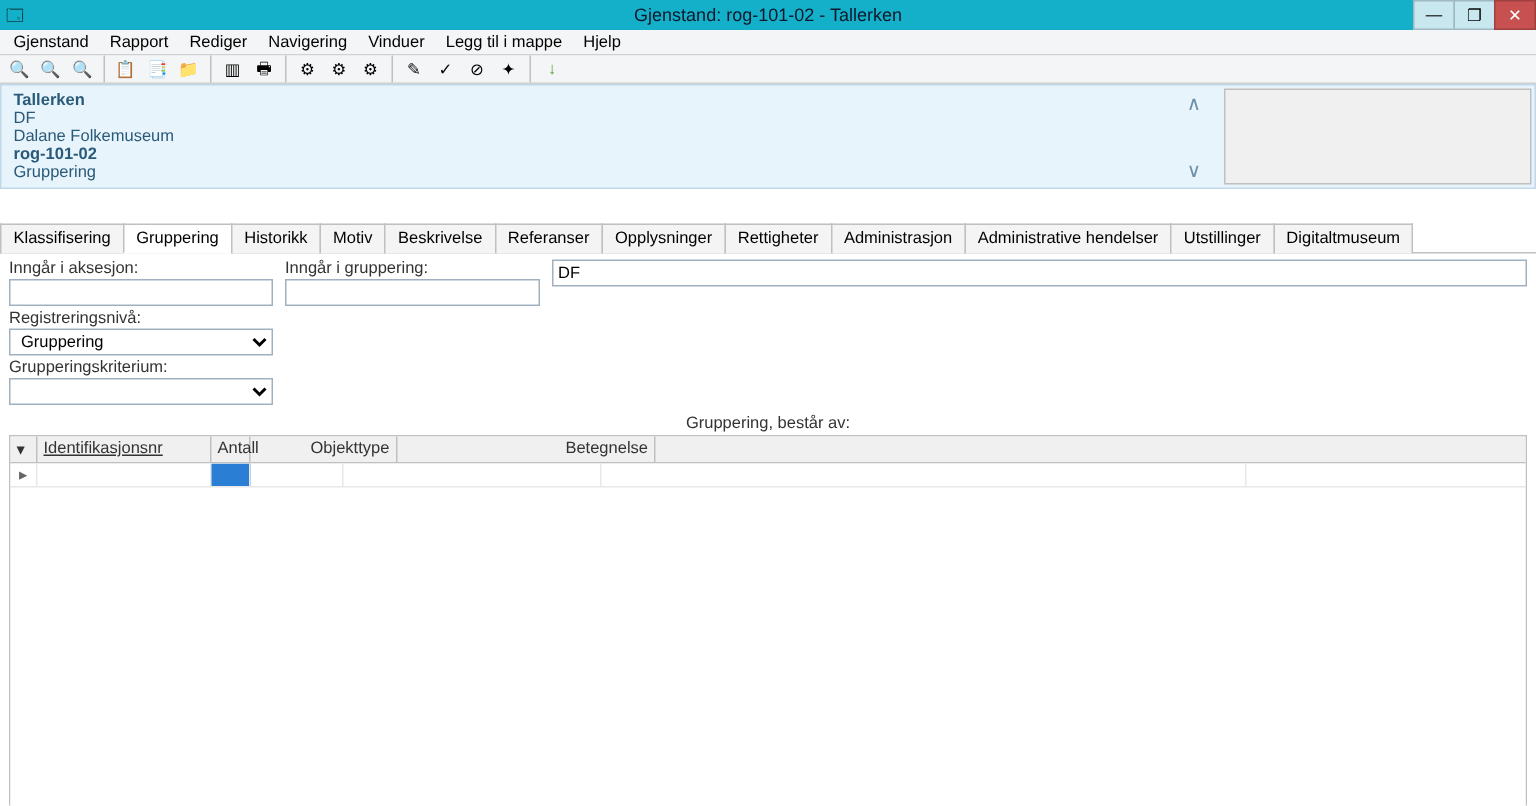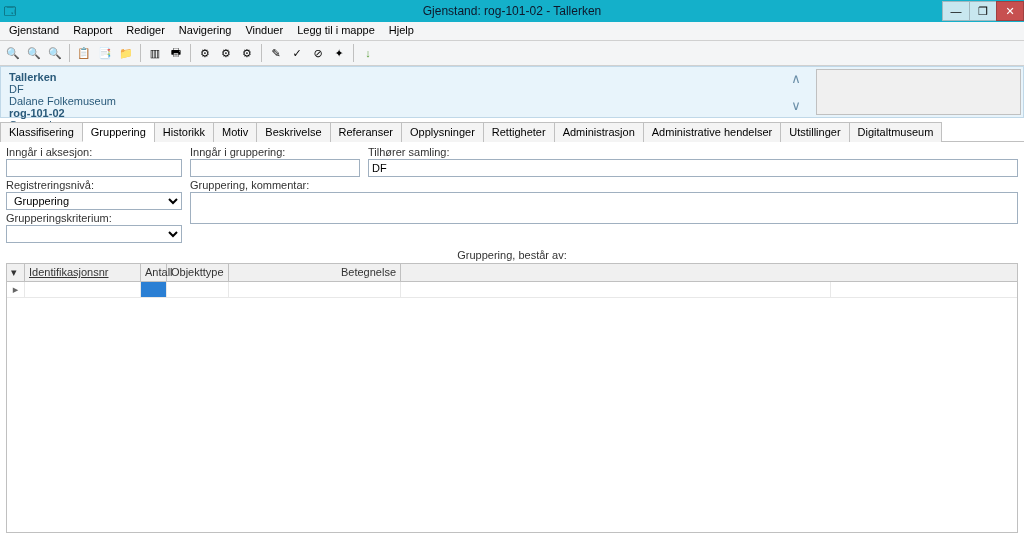--- a/index.html
+++ b/index.html
@@ -4,32 +4,32 @@
 <style>
 * { box-sizing: border-box; margin: 0; padding: 0; font-family: "Segoe UI", Tahoma, sans-serif; font-size: 11px; }
 body { background: #ffffff; width: 1024px; height: 537px; overflow: hidden; display: flex; flex-direction: column; }
 .titlebar { height: 22px; background: #14b0ca; display: flex; align-items: center; position: relative; }
 .titlebar .icon { width: 16px; height: 16px; margin: 0 4px; }
 .titlebar .title { position: absolute; left: 50%; transform: translateX(-50%); color: #0f172a; font-size: 12px; }
 .win-controls { margin-left: auto; display: flex; }
 .win-btn { width: 28px; height: 20px; display: flex; align-items: center; justify-content: center; border: 1px solid rgba(0,0,0,0.2); margin-left: -1px; }
 .win-btn.min, .win-btn.max { background: #c8e7ef; }
 .win-btn.close { background: #c75050; color: #fff; }
-.menubar { height: 19px; background: #f4f5f6; display: flex; align-items: flex-start; padding: 0 2px; border-bottom: 1px solid #d0d0d0; }
+.menubar { height: 19px; background: #f4f5f6; display: flex; align-items: center; padding: 0 2px; border-bottom: 1px solid #d0d0d0; }
 .menubar span { padding: 2px 7px; cursor: default; }
 .toolbar { height: 25px; background: #f4f5f6; border-bottom: 1px solid #d0d0d0; display: flex; align-items: center; padding: 0 4px; gap: 3px; }
 .tbtn { width: 18px; height: 18px; display: flex; align-items: center; justify-content: center; }
 .tsep { width: 1px; height: 18px; background: #c0c0c0; margin: 0 2px; }
-.infobar { height: 52px; background: #e8f4fb; border: 1px solid #c0d8e8; margin: 0; display: flex; position: relative; }
+.infobar { height: 70px; background: #e8f4fb; border: 1px solid #c0d8e8; margin: 0; display: flex; position: relative; }
 .infobar .left { padding: 4px 8px; flex: 1; line-height: 12px; color: #2a5a7a; }
 .infobar .left .bold { font-weight: bold; }
 .infobar .scroll { width: 16px; display: flex; flex-direction: column; justify-content: space-between; align-items: center; padding: 4px 0; }
 .infobar .scroll span { color: #6b8fa8; font-size: 13px; }
 .infobar .right { width: 205px; background: #f0f0f0; border: 1px solid #c0c0c0; margin: 2px 2px 2px 12px; }
-.tabs { display: flex; border-bottom: 1px solid #c0c0c0; margin-top: 3px; background: #fff; }
+.tabs { display: flex; border-bottom: 1px solid #c0c0c0; margin-top: 22px; background: #fff; }
 .tab { padding: 3px 8px; border: 1px solid #c0c0c0; border-bottom: none; background: #f4f4f4; margin-right: -1px; position: relative; top: 1px; cursor: default; }
 .tab.active { background: #fff; border-bottom: 1px solid #fff; }
 .form { padding: 4px 6px; display: grid; grid-template-columns: 176px 170px 1fr; gap: 2px 8px; align-items: start; }
 .field label { display: block; color: #333; margin-bottom: 1px; }
 .field input, .field select, .field textarea { width: 100%; border: 1px solid #a0b0c0; padding: 1px 3px; height: 18px; background: #fff; }
 .field textarea { height: 32px; resize: none; }
 .span2 { grid-column: 2 / 4; }
 .span3 { grid-column: 3 / 4; }
 .grid-title { padding: 2px 6px; color: #333; text-align: center; }
 .grid { border: 1px solid #c0c0c0; margin: 0 6px; position: relative; }
@@ -121,42 +121,37 @@
 <div class="form">
   <div class="field">
     <label>Inngår i aksesjon:</label>
     <input value="" style="">
   </div>
   <div class="field">
     <label>Inngår i gruppering:</label>
     <input value="" style="">
   </div>
   <div class="field span3">
-    <label>Tilhører samling:</label>
     <input value="DF" style="">
   </div>
   <div class="field">
     <label>Registreringsnivå:</label>
     <select><option>Gruppering</option></select>
     <label style="margin-top:2px;">Grupperingskriterium:</label>
     <select><option></option></select>
-  </div>
-  <div class="field span2">
-    <label>Gruppering, kommentar:</label>
-    <textarea style=""></textarea>
   </div>
 </div>
 
 <div class="grid-title">Gruppering,  består av:</div>
 <div class="grid">
   <div class="ghead">
     <div style="width:18px;">▾</div>
     <div style="width:116px;text-decoration:underline;">Identifikasjonsnr</div>
     <div style="width:26px;">Antall</div>
-    <div style="width:62px;">Objekttype</div>
+    <div style="width:62px;margin-left:36px;">Objekttype</div>
     <div style="width:172px;text-align:right;">Betegnelse</div>
   </div>
   <div class="grid-body">
     <div class="grow">
       <div class="marker">▸</div>
       <div style="width:116px;"></div>
       <div class="ant" style="width:26px;"></div>
       <div style="width:62px;"></div>
       <div style="width:172px;"></div>
       <div style="width:430px;"></div>

